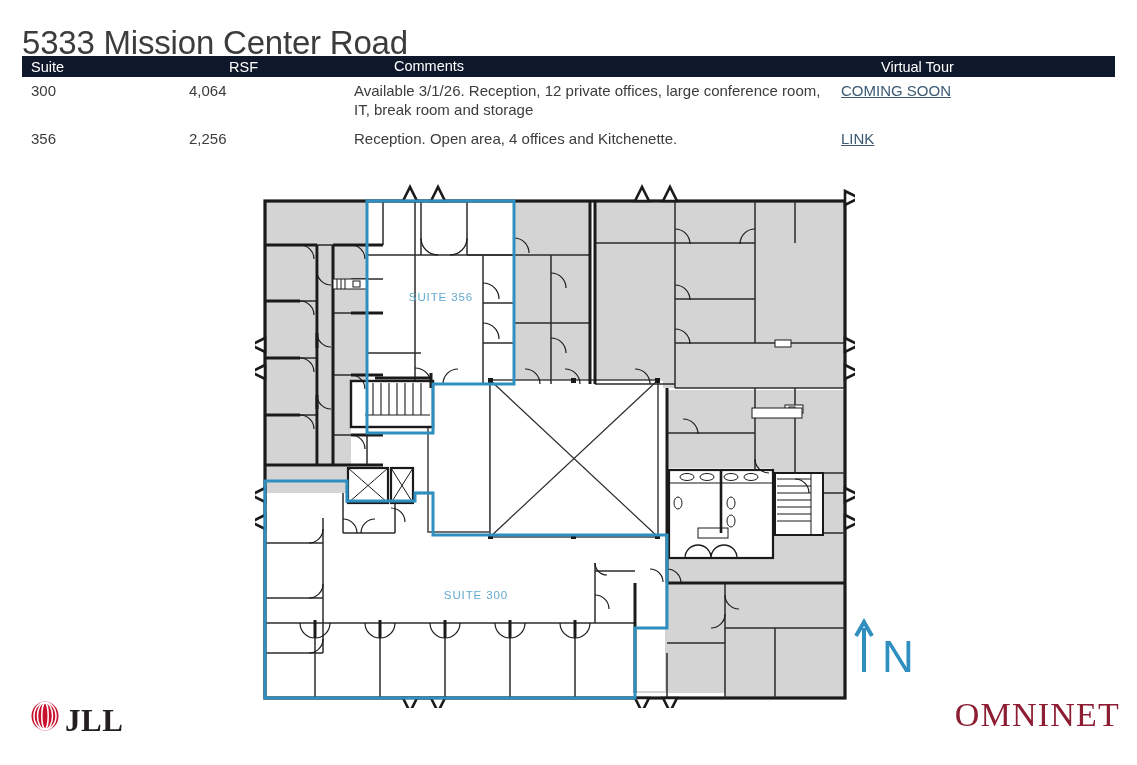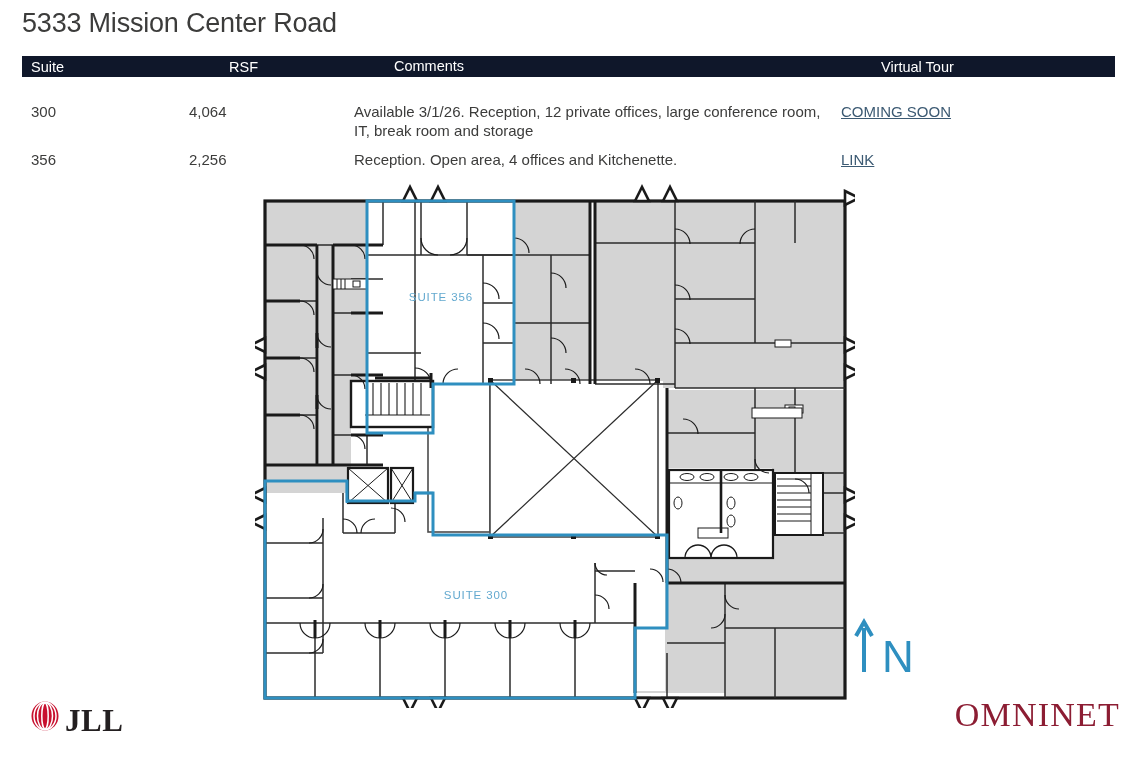--- a/index.html
+++ b/index.html
@@ -15,22 +15,22 @@
     overflow: hidden;
     font-family: "Liberation Sans", sans-serif;
     color: #3a3a3a;
     -webkit-font-smoothing: antialiased;
   }
 
   
   #page-title {
     position: absolute;
     left: 22px;
-    top: 8px;
-    font-size: 27px;
+    top: 24px;
+    font-size: 33px;
     font-weight: 400;
     color: #3c3c3b;
     letter-spacing: -0.2px;
     white-space: nowrap;
   }
 
   
   #listing-table {
     position: absolute;
     left: 22px;
@@ -44,21 +44,21 @@
     align-items: center;
     color: #ffffff;
     font-size: 14.5px;
   }
   .tbl-row {
     display: flex;
     align-items: flex-start;
     font-size: 15px;
     color: #3c3c3b;
   }
-  .tbl-row.r0 { padding-top: 26px; }
+  .tbl-row.r0 { padding-top: 5px; }
   .tbl-row.r1 { padding-top: 10px; }
 
   .col-suite    { width: 164px; flex: 0 0 164px; padding-left: 9px; box-sizing: border-box; }
   .col-rsf      { width: 165px; flex: 0 0 165px; padding-left: 3px; box-sizing: border-box; }
   .col-comments { width: 487px; flex: 0 0 487px; padding-left: 3px; box-sizing: border-box; line-height: 1.26; }
   .col-tour     { flex: 1 1 auto; padding-left: 3px; box-sizing: border-box; }
 
   .tbl-header .col-suite    { padding-left: 9px; }
   .tbl-header .col-rsf      { padding-left: 3px; margin-left: 40px; }
   .tbl-header .col-comments { padding-left: 3px; }

